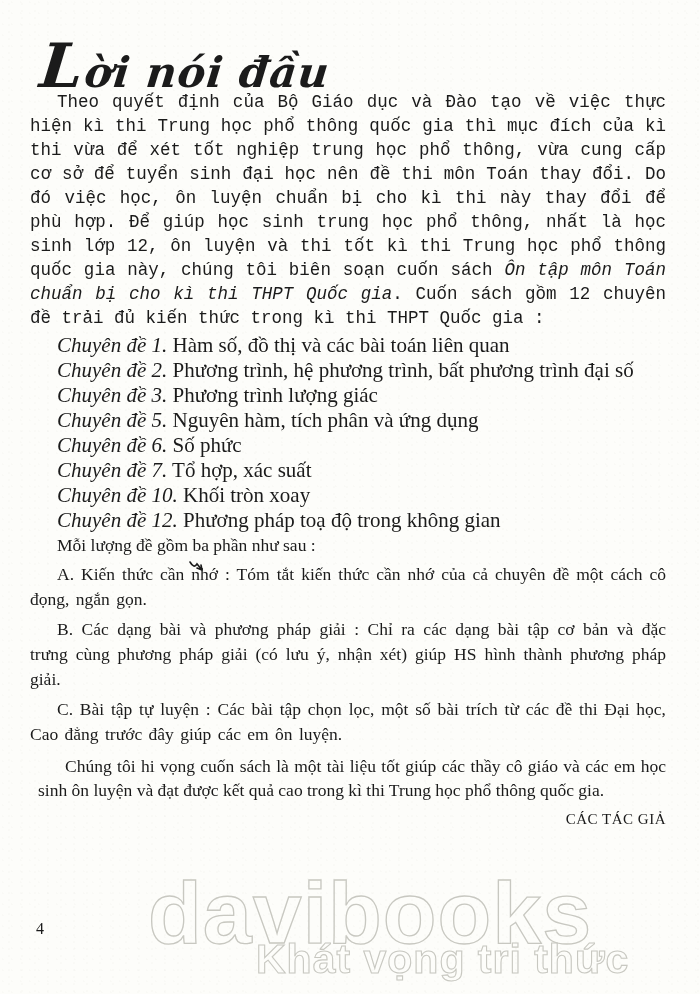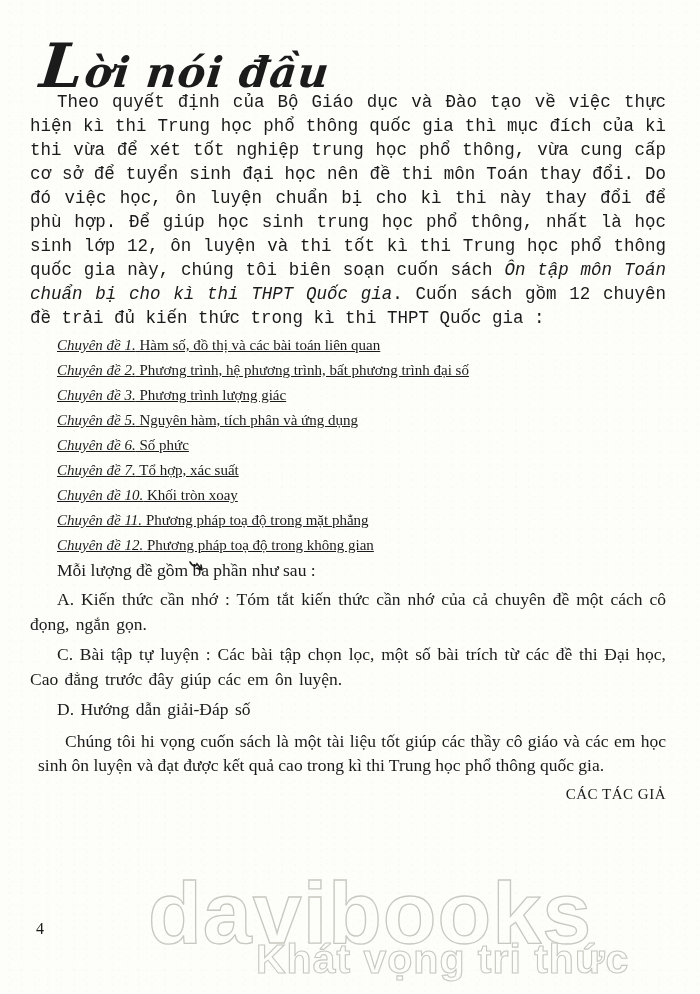--- a/index.html
+++ b/index.html
@@ -43,25 +43,24 @@
     margin: 0;
     font-size: 17.5px;
     line-height: 24px;
     text-align: justify;
     text-indent: 27px;
   }
   .intro { margin-top: 14px; font-family: Liberation Mono, monospace; }
   .book-title-it { font-style: italic; }
   .topic-list { margin-top: 3px; }
   .topic-row {
-    font-size: 15px;
+    font-size: 21px;
     line-height: 25px;
     padding-left: 27px;
     white-space: nowrap;
-    text-decoration: underline;
   }
   .topic-label { font-style: italic; }
   .mid-line {
     margin-top: 8px;
   }
   p.section-par {
     margin: 5px 0 0 0;
     font-size: 17.5px;
     line-height: 25px;
     text-align: justify;
@@ -124,33 +123,32 @@
   <p class="body-par intro"><span>Theo quyết định của Bộ Giáo dục và Đào tạo về việc thực hiện kì thi Trung học phổ thông quốc gia thì mục đích của kì thi vừa để xét tốt nghiệp trung học phổ thông, vừa cung cấp cơ sở để tuyển sinh đại học nên đề thi môn Toán thay đổi. Do đó việc học, ôn luyện chuẩn bị cho kì thi này thay đổi để phù hợp. Để giúp học sinh trung học phổ thông, nhất là học sinh lớp 12, ôn luyện và thi tốt kì thi Trung học phổ thông quốc gia này, chúng tôi biên soạn cuốn sách </span><span class="book-title-it">Ôn tập môn Toán chuẩn bị cho kì thi THPT Quốc gia</span><span>. Cuốn sách gồm 12 chuyên đề trải đủ kiến thức trong kì thi THPT Quốc gia :</span></p>
 
   <div class="topic-list">
     <div class="topic-row"><span class="topic-label">Chuyên đề 1.</span><span> Hàm số, đồ thị và các bài toán liên quan</span></div>
     <div class="topic-row"><span class="topic-label">Chuyên đề 2.</span><span> Phương trình, hệ phương trình, bất phương trình đại số</span></div>
     <div class="topic-row"><span class="topic-label">Chuyên đề 3.</span><span> Phương trình lượng giác</span></div>
     <div class="topic-row"><span class="topic-label">Chuyên đề 5.</span><span> Nguyên hàm, tích phân và ứng dụng</span></div>
     <div class="topic-row"><span class="topic-label">Chuyên đề 6.</span><span> Số phức</span></div>
     <div class="topic-row"><span class="topic-label">Chuyên đề 7.</span><span> Tổ hợp, xác suất</span></div>
     <div class="topic-row"><span class="topic-label">Chuyên đề 10.</span><span> Khối tròn xoay</span></div>
-    <div class="topic-row"><span class="topic-label">Chuyên đề 11.</span><span> Phương pháp toạ độ trong mặt phẳng</span></div>
     <div class="topic-row"><span class="topic-label">Chuyên đề 12.</span><span> Phương pháp toạ độ trong không gian</span></div>
   </div>
 
   <svg class="pen-mark" viewBox="0 0 18 14">
     <path d="M2,2 Q6,9 9,4 L14,10 M14,10 L9,8 M14,10 L13,5" fill="none" stroke="#1b1b1b" stroke-width="1.6" stroke-linecap="round"></path>
   </svg>
 
   <p class="body-par mid-line">Mỗi lượng đề gồm ba phần như sau :</p>
 
   <p class="section-par">A. Kiến thức cần nhớ : Tóm tắt kiến thức cần nhớ của cả chuyên đề một cách cô đọng, ngắn gọn.</p>
+  <p class="section-par">B. Các dạng bài và phương pháp giải : Chỉ ra các dạng bài tập cơ bản và đặc trưng cùng phương pháp giải (có lưu ý, nhận xét) giúp HS hình thành phương pháp giải.</p>
   <p class="section-par">C. Bài tập tự luyện : Các bài tập chọn lọc, một số bài trích từ các đề thi Đại học, Cao đẳng trước đây giúp các em ôn luyện.</p>
-  <p class="section-par">D. Hướng dẫn giải-Đáp số</p>
 
   <p class="body-par closing">Chúng tôi hi vọng cuốn sách là một tài liệu tốt giúp các thầy cô giáo và các em học sinh ôn luyện và đạt được kết quả cao trong kì thi Trung học phổ thông quốc gia.</p>
 
   <div class="signature">CÁC TÁC GIẢ</div>
 
   <div class="page-number">4</div>
 
   <div class="watermark wm-brand">davibooks</div>
   <div class="watermark wm-slogan">Khát vọng tri thức</div>
 

